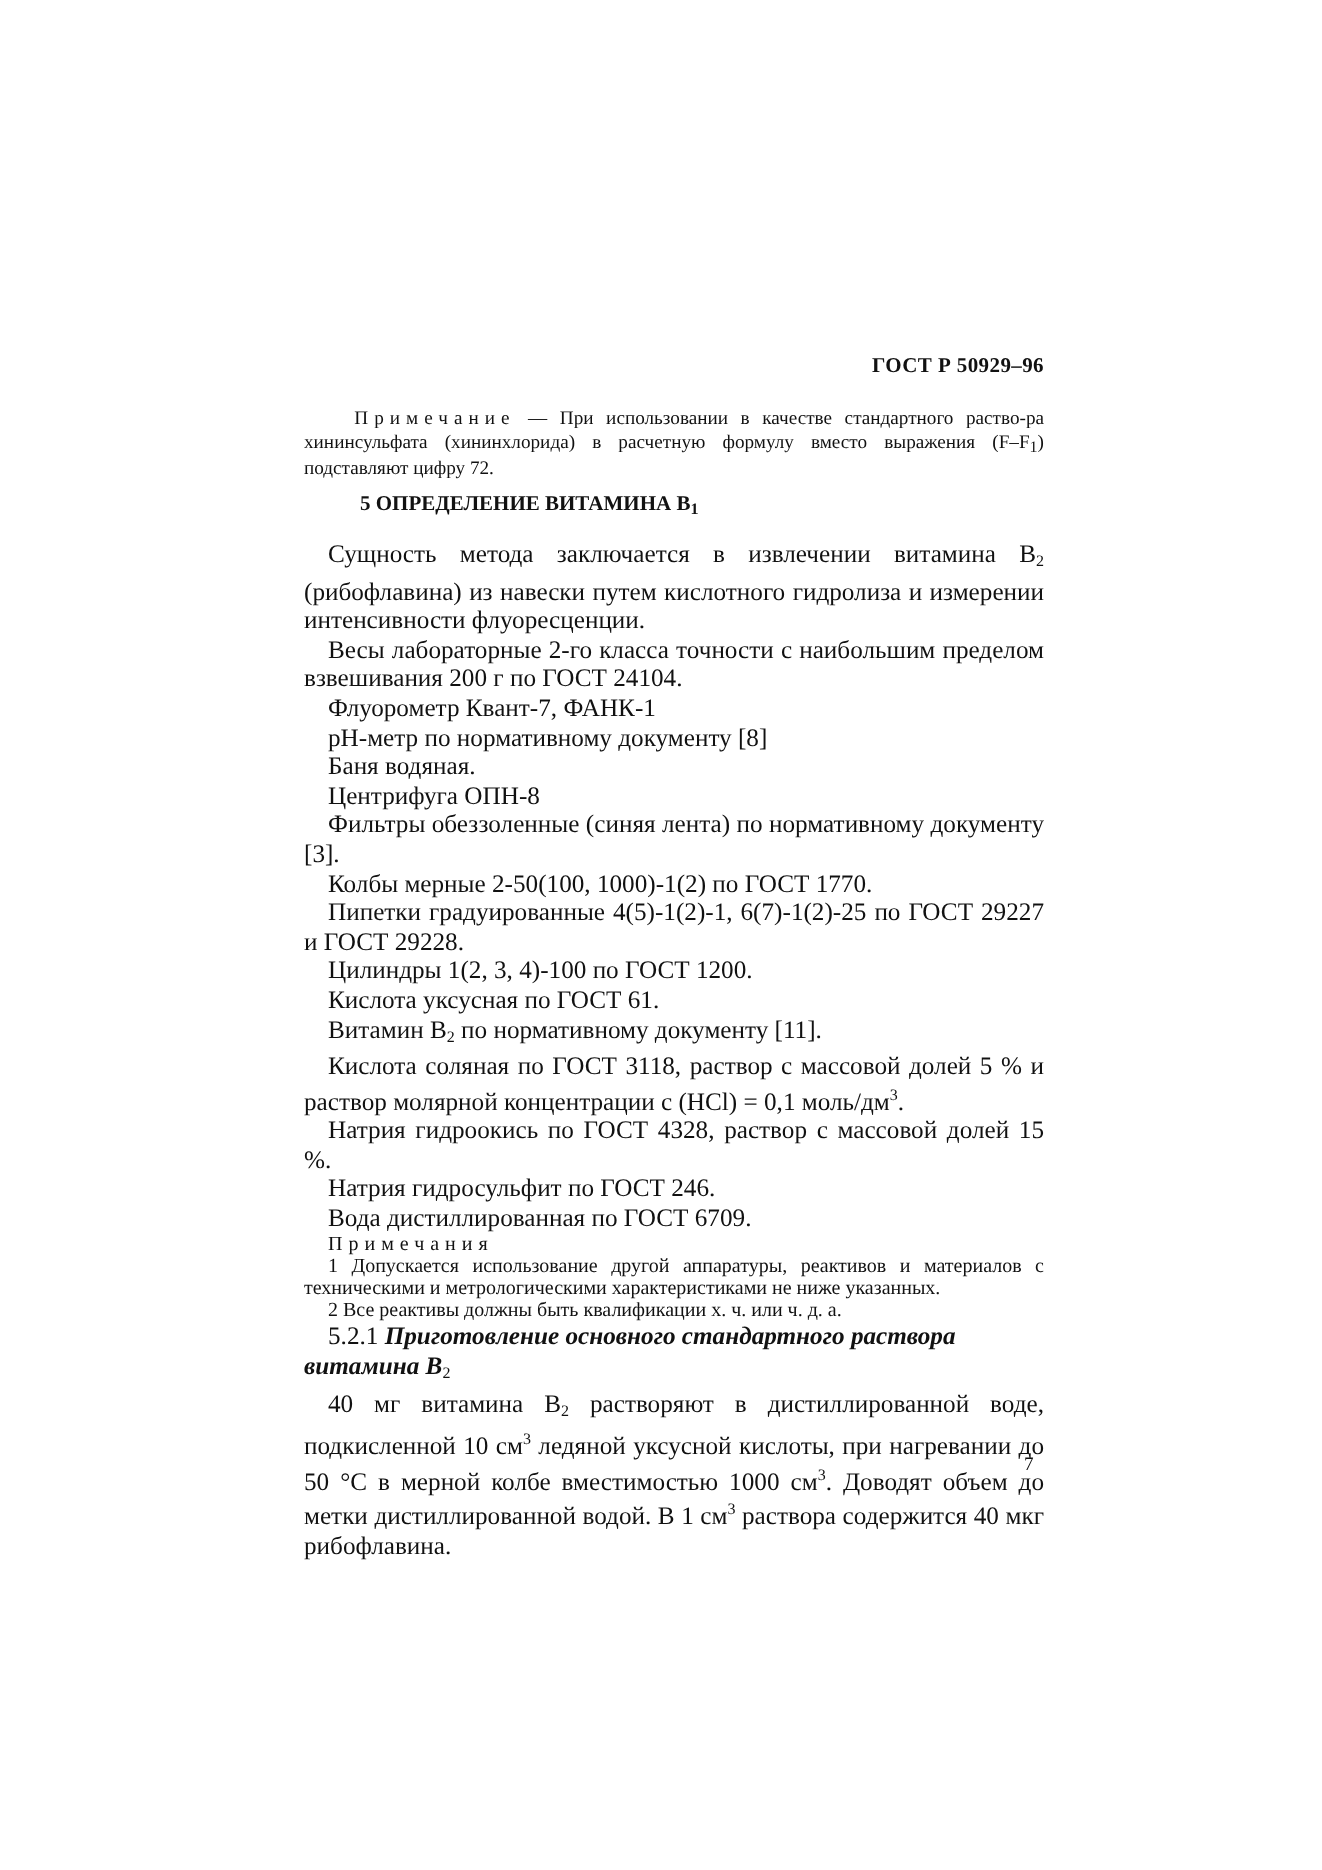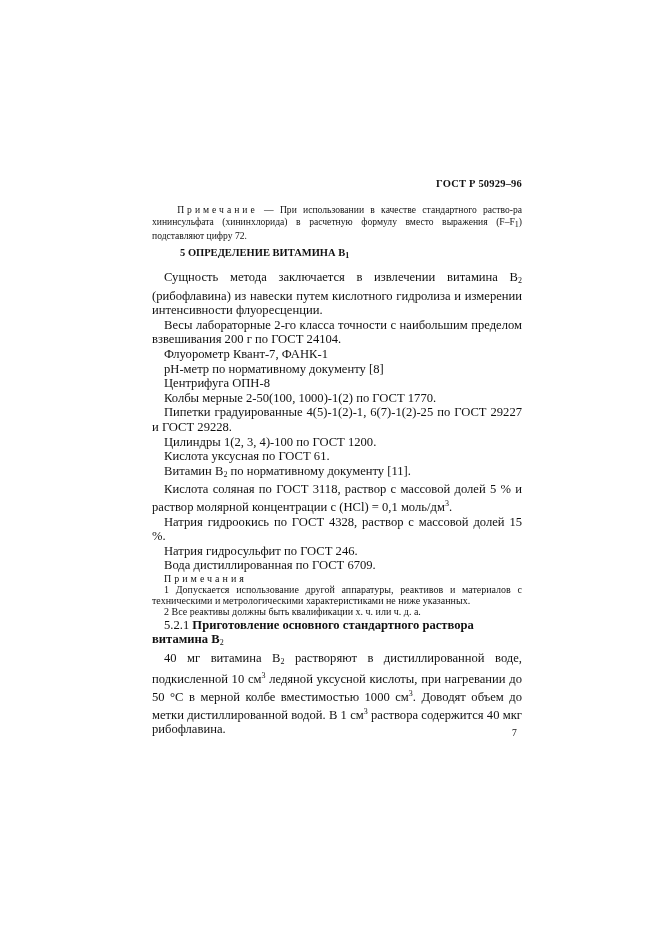--- a/index.html
+++ b/index.html
@@ -12,21 +12,21 @@
   .h5 { position: absolute; top: 247px; left: 28px; font-weight: bold; font-size: 10.5px; }
   .body { position: absolute; top: 270px; left: 0; width: 370px; font-size: 12.6px; line-height: 14.6px; }
   .body p { margin: 0; text-indent: 12px; text-align: justify; }
   .body p.nj { text-align: left; }
   .body .spaced { letter-spacing: 3.4px; }
   .small { font-size: 10px; line-height: 11.2px; }
   .small p { text-indent: 12px; }
   .sub { font-size: 8px; vertical-align: -2px; }
   .sup { font-size: 8px; vertical-align: 5px; }
   .it { }
-  .bi { font-weight: bold; }
+  .bi { font-style: italic; font-weight: bold; }
   .pnum { position: absolute; top: 727px; left: 512px; font-size: 9.6px; }
 </style>
 </head>
 <body>
 
 <div class="page">
   <div class="hdr">ГОСТ Р 50929–96</div>
 
   <div class="note">
     &nbsp;&nbsp;&nbsp;&nbsp;<span class="sp">Примечание</span><span> — При использовании в качестве стандартного раство-ра хининсульфата (хининхлорида) в расчетную формулу вместо выражения (</span><span class="it">F–F</span><span class="sub it">1</span><span>) подставляют цифру 72.</span>
@@ -36,21 +36,23 @@
     <span>5 ОПРЕДЕЛЕНИЕ ВИТАМИНА В</span><span class="sub">1</span>
   </div>
 
   <div class="body">
     <p><span>Сущность метода заключается в извлечении витамина В</span><span class="sub">2</span><span> (рибофлавина) из навески путем кислотного гидролиза и измерении интенсивности флуоресценции.</span></p>
 
 
     <p>Весы лабораторные 2-го класса точности с наибольшим пределом взвешивания 200 г по ГОСТ 24104.</p>
     <p>Флуорометр Квант-7, ФАНК-1</p>
     <p>рН-метр по нормативному документу [8]</p>
+    <p>Баня водяная.</p>
     <p>Центрифуга ОПН-8</p>
+    <p>Фильтры обеззоленные (синяя лента) по нормативному документу [3].</p>
     <p>Колбы мерные 2-50(100, 1000)-1(2) по ГОСТ 1770.</p>
     <p>Пипетки градуированные 4(5)-1(2)-1, 6(7)-1(2)-25 по ГОСТ 29227 и ГОСТ 29228.</p>
     <p>Цилиндры 1(2, 3, 4)-100 по ГОСТ 1200.</p>
     <p>Кислота уксусная по ГОСТ 61.</p>
     <p><span>Витамин В</span><span class="sub">2</span><span> по нормативному документу [11].</span></p>
     <p><span>Кислота соляная по ГОСТ 3118, раствор с массовой долей 5 % и раствор молярной концентрации </span><span class="it">c</span><span> (HCl) = 0,1 моль/дм</span><span class="sup">3</span><span>.</span></p>
     <p>Натрия гидроокись по ГОСТ 4328, раствор с массовой долей 15 %.</p>
     <p>Натрия гидросульфит по ГОСТ 246.</p>
     <p>Вода дистиллированная по ГОСТ 6709.</p>
 

